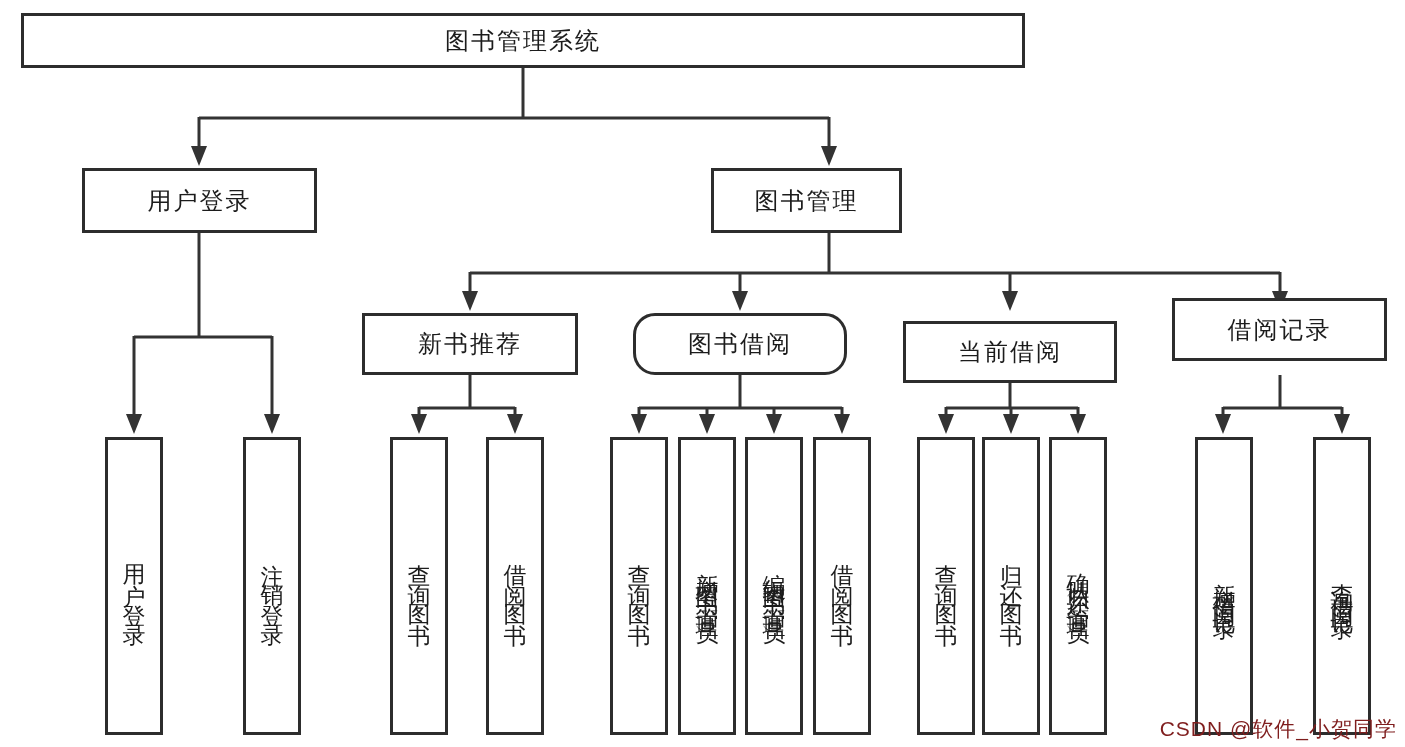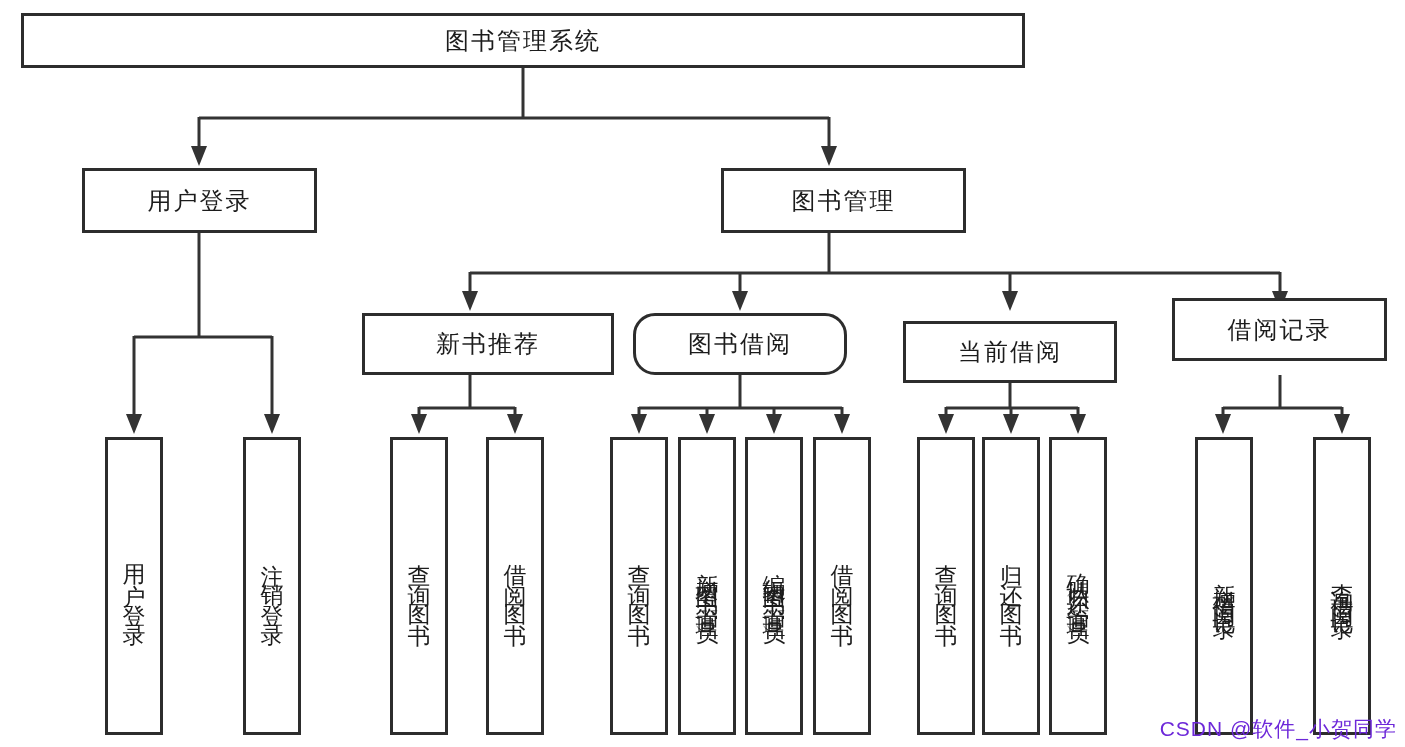--- a/index.html
+++ b/index.html
@@ -51,21 +51,21 @@
     color: #1c1c1c;
     letter-spacing: 20px;
     white-space: nowrap;
   }
   .vlabel.tight { letter-spacing: 7px; }
   .watermark {
     position: absolute;
     right: 8px;
     bottom: 4px;
     font-size: 21px;
-    color: #6d28d9;
+    color: #7f1d1d;
     letter-spacing: 1px;
     white-space: nowrap;
   }
 </style>
 </head>
 <body>
 
 <div class="canvas">
 
   <svg class="wires" viewBox="0 0 1405 747" xmlns="http://www.w3.org/2000/svg">
@@ -134,25 +134,25 @@
     </g>
   </svg>
 
   <div class="hbox" style="left:21px; top:13px; width:1004px; height:55px;">
     <span class="hlabel">图书管理系统</span>
   </div>
 
   <div class="hbox" style="left:82px; top:168px; width:235px; height:65px;">
     <span class="hlabel">用户登录</span>
   </div>
-  <div class="hbox" style="left:711px; top:168px; width:245px; height:65px;margin-left:10px;">
+  <div class="hbox" style="left:711px; top:168px; width:191px; height:65px;">
     <span class="hlabel">图书管理</span>
   </div>
 
-  <div class="hbox" style="left:362px; top:313px; width:252px; height:62px;">
+  <div class="hbox" style="left:362px; top:313px; width:216px; height:62px;">
     <span class="hlabel">新书推荐</span>
   </div>
   <div class="hbox" style="left:633px; top:313px; width:214px; height:62px;border-radius:22px;">
     <span class="hlabel">图书借阅</span>
   </div>
   <div class="hbox" style="left:903px; top:321px; width:214px; height:62px;">
     <span class="hlabel">当前借阅</span>
   </div>
   <div class="hbox" style="left:1172px; top:298px; width:215px; height:63px;">
     <span class="hlabel">借阅记录</span>

